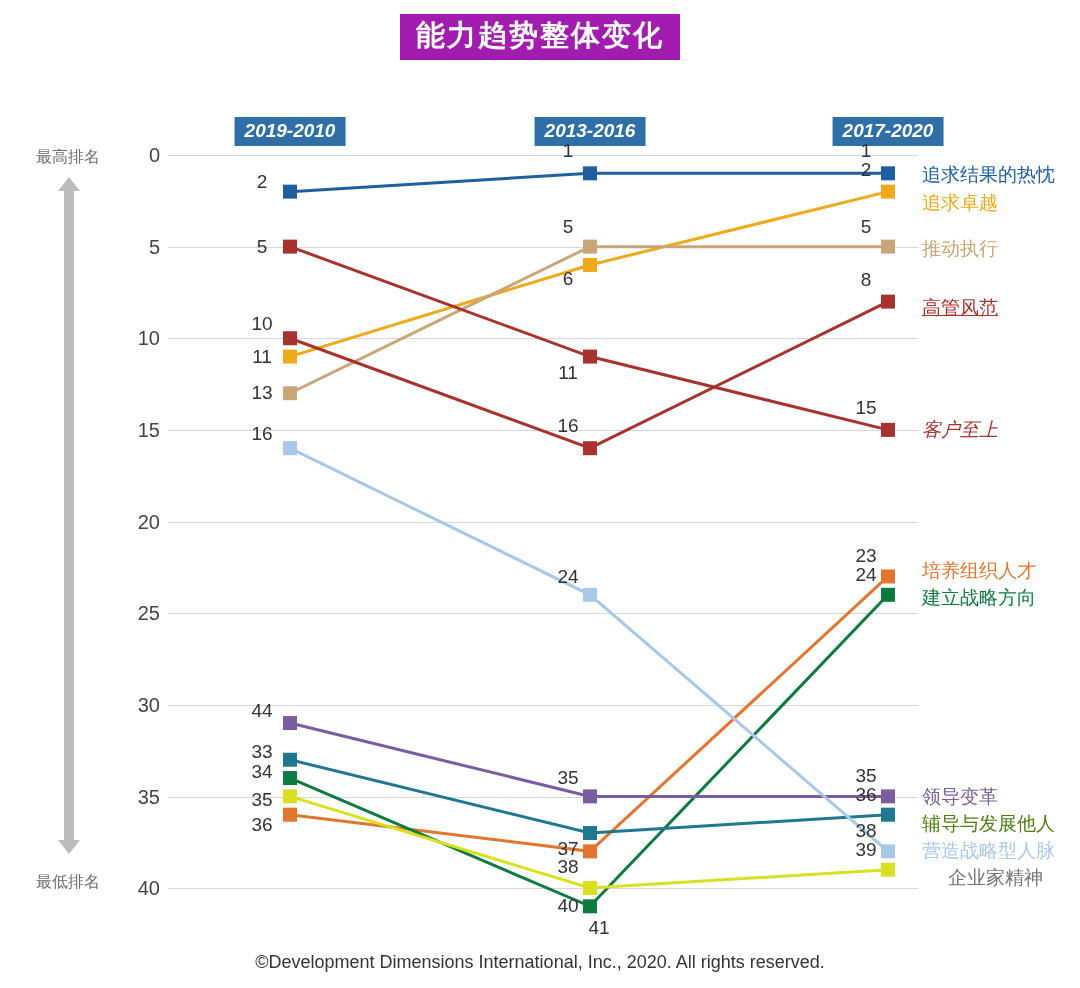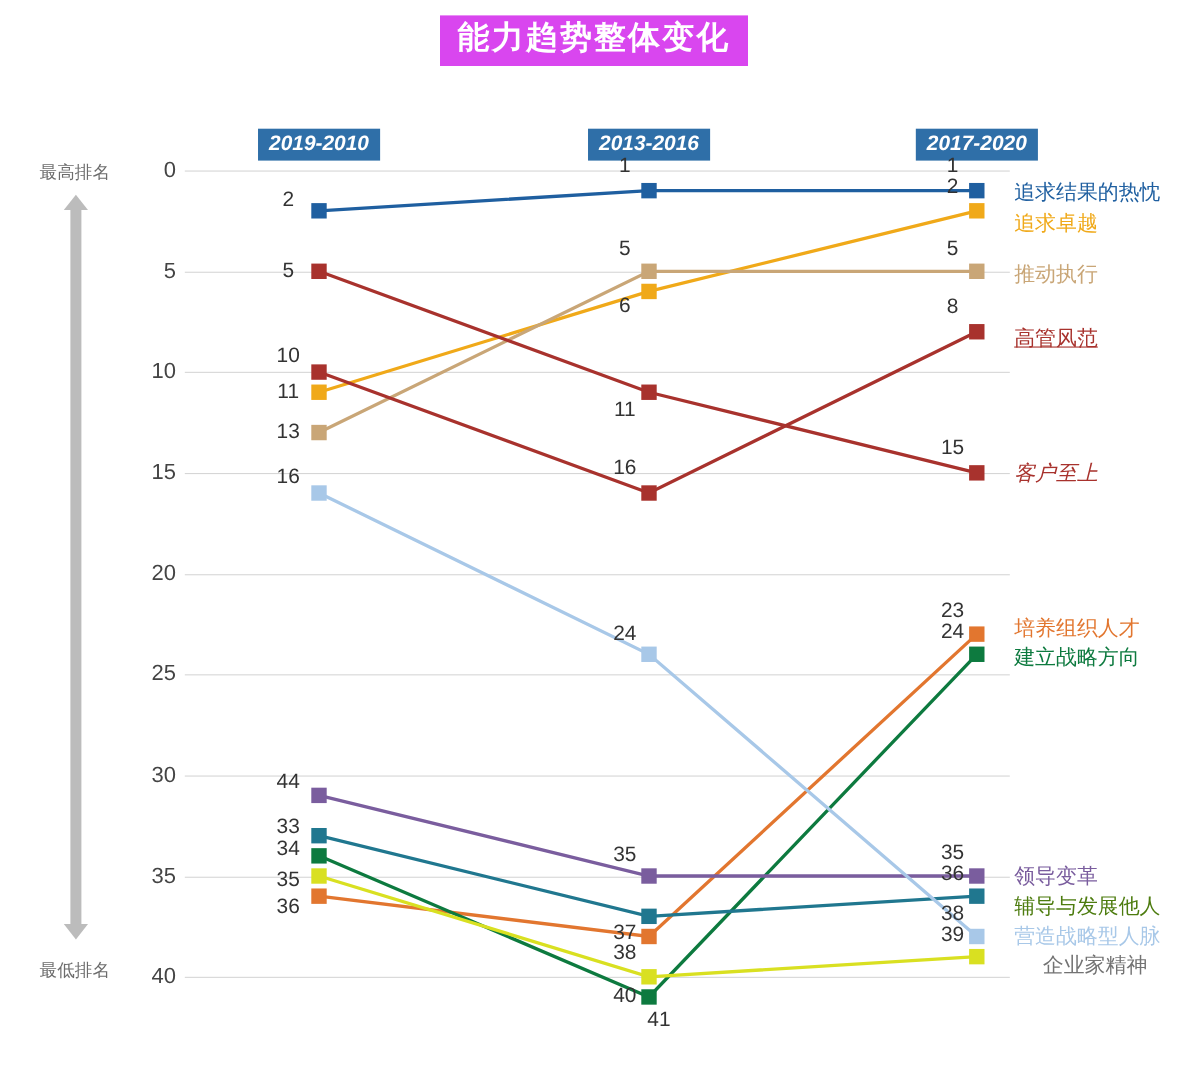--- a/index.html
+++ b/index.html
@@ -23,21 +23,21 @@
   
   .title-wrap {
     position: absolute;
     top: 14px;
     left: 0;
     width: 1080px;
     text-align: center;
   }
   .title-badge {
     display: inline-block;
-    background: #d946ef;
+    background: #a21caf;
     color: #ffffff;
     font-size: 29px;
     font-weight: bold;
     padding: 6px 16px 8px 16px;
     letter-spacing: 2px;
     line-height: 1.1;
   }
   
   .period-label {
     position: absolute;
@@ -240,13 +240,14 @@
       <div class="pt-label" style="left: 262px; top: 434.2px; color: rgb(51, 51, 51);">16</div>
       <div class="pt-label" style="left: 568px; top: 576.8px; color: rgb(51, 51, 51);">24</div>
       <div class="pt-label" style="left: 866px; top: 831.35px; color: rgb(51, 51, 51);">38</div>
       <div class="series-name" style="left: 922px; top: 851px; color: rgb(168, 200, 232);">营造战略型人脉</div>
       <div class="pt-label" style="left: 262px; top: 800.375px; color: rgb(51, 51, 51);">35</div>
       <div class="pt-label" style="left: 568px; top: 906px; color: rgb(51, 51, 51);">40</div>
       <div class="pt-label" style="left: 866px; top: 849.675px; color: rgb(51, 51, 51);">39</div>
       <div class="series-name" style="left: 948px; top: 878px; color: #737373;">企业家精神</div>
     </div>
 
+  <div class="footer" style="top:952px;">©Development Dimensions International, Inc., 2020. All rights reserved.</div>
 </div>
 
 </body></html>

